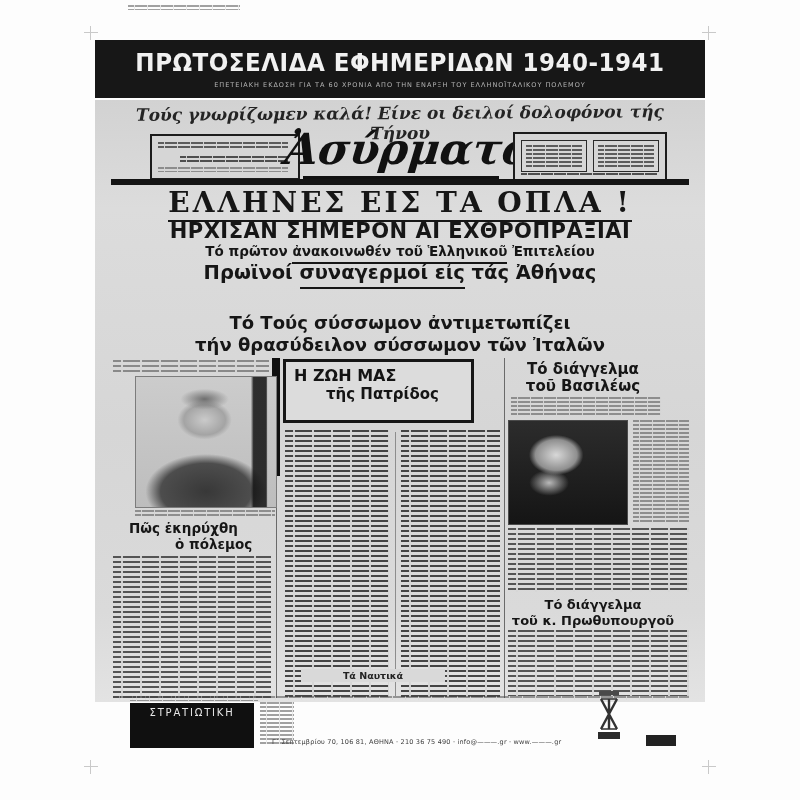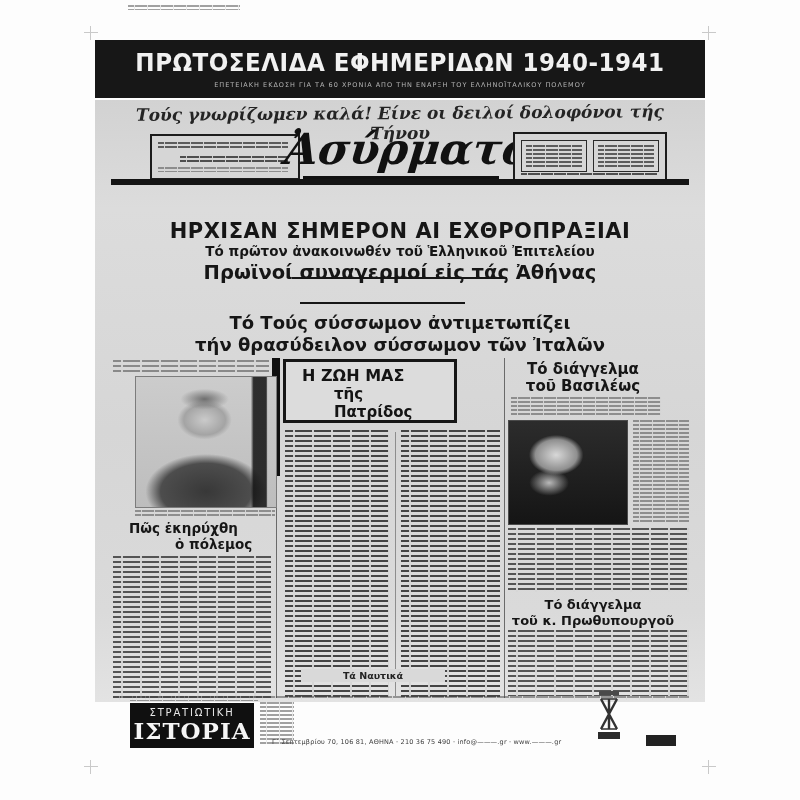--- a/index.html
+++ b/index.html
@@ -43,43 +43,43 @@
 
   .hline{position:absolute;left:10px;width:590px;text-align:center;color:#161616;}
   .h1{top:86px;font-family:"DejaVu Serif", serif;font-weight:bold;font-size:28px;letter-spacing:3px;}
   .h1 .u{border-bottom:2.5px solid #161616;padding-bottom:1px;}
   .h2{top:119px;font-weight:bold;font-size:21px;letter-spacing:.5px;}
   .s1{top:143px;font-weight:bold;font-size:13.5px;}
   .s2{top:161px;font-weight:bold;font-size:19.5px;}
   .s3{top:187px;font-weight:bold;font-size:18.5px;}
   .s4{top:212px;font-weight:bold;font-size:18px;}
   .s5{top:234px;font-weight:bold;font-size:18px;}
-  .useg{border-bottom:2px solid #161616;padding-bottom:18px;}
+  .useg{border-bottom:2px solid #161616;padding-bottom:3px;}
 
   
   .vbar-thick{position:absolute;left:177px;top:258px;width:8px;height:118px;background:#101010;}
   .vrule{position:absolute;width:1px;background:#6a6a6a;}
   .colrule{position:absolute;width:1px;background:#8d8d8d;}
 
   .photo-left{position:absolute;left:40px;top:276px;width:140px;height:130px;border:1px solid #7c7c7c;
     background:
       linear-gradient(90deg, rgba(0,0,0,0) 82%, rgba(18,18,18,.85) 84%, rgba(18,18,18,.85) 93%, rgba(0,0,0,0) 94%),
       radial-gradient(ellipse 24% 11% at 49% 17%, #6e6e6e, rgba(0,0,0,0) 72%),
       radial-gradient(ellipse 27% 21% at 49% 33%, #cacaca 0%, #a4a4a4 55%, rgba(0,0,0,0) 72%),
       radial-gradient(ellipse 54% 36% at 50% 88%, #383838 0%, #4d4d4d 60%, rgba(0,0,0,0) 80%),
       linear-gradient(180deg,#cccccc,#bdbdbd);}
   .photo-right{position:absolute;left:413px;top:320px;width:118px;height:103px;border:1px solid #4a4a4a;
     background:
       radial-gradient(ellipse 32% 27% at 40% 33%, #d8d8d8 0%, #8f8f8f 55%, rgba(0,0,0,0) 72%),
       radial-gradient(ellipse 24% 18% at 34% 60%, #b9b9b9 0%, rgba(0,0,0,0) 70%),
       linear-gradient(180deg,#2c2c2c,#151515);}
 
   .art-head{position:absolute;font-weight:bold;color:#161616;}
-  .life-box{position:absolute;left:188px;top:259px;width:174px;height:64px;border:3px solid #161616;
-            background:#dcdcdc;box-sizing:border-box;padding:4px 16px;color:#141414;}
+  .life-box{position:absolute;left:188px;top:259px;width:191px;height:64px;border:3px solid #161616;
+            background:#dcdcdc;box-sizing:border-box;padding:4px 8px;color:#141414;}
   .life-box .lb1{font-weight:bold;font-size:16px;}
   .life-box .lb2,.life-box .lb3{font-weight:bold;font-size:15px;margin-left:32px;line-height:1.2;}
   .navy-note{position:absolute;left:206px;top:569px;width:144px;text-align:center;background:#d9d9d9;
              font-weight:bold;font-size:9.5px;color:#222;padding:1px 0;}
 
   
   .logo-si{position:absolute;left:130px;top:703px;width:124px;height:45px;background:#101010;
            text-align:center;color:#fff;box-sizing:border-box;padding-top:4px;}
   .logo-si-top{font-size:10px;letter-spacing:1.8px;color:#e8e8e8;}
   .logo-si-main{font-family:"DejaVu Serif", serif;font-weight:bold;font-size:23px;letter-spacing:1px;
@@ -124,20 +124,23 @@
         <div class="pt fine" style="left:4px;top:4px;width:56px;height:22px;"></div>
       </div>
       <div class="mast-cell" style="left:78px;top:6px;width:64px;height:30px;">
         <div class="pt fine" style="left:4px;top:4px;width:56px;height:22px;"></div>
       </div>
       <div class="pt dense fine" style="left:6px;top:39px;width:136px;height:4px;"></div>
     </div>
 
     <div class="mast-bar"></div>
 
+    <div class="hline h1">
+      <span class="u">ΕΛΛΗΝΕΣ ΕΙΣ ΤΑ ΟΠΛΑ !</span>
+    </div>
     <div class="hline h2">ΗΡΧΙΣΑΝ ΣΗΜΕΡΟΝ ΑΙ ΕΧΘΡΟΠΡΑΞΙΑΙ</div>
 
     <div class="hline s1">
       <span>Τό πρῶτον </span><span class="useg">ἀνακοινωθέν τοῦ Ἑλληνικοῦ</span><span> Ἐπιτελείου</span>
     </div>
     <div class="hline s2">
       <span>Πρωϊνοί </span><span class="useg">συναγερμοί εἰς</span><span> τάς Ἀθήνας</span>
     </div>
     <div class="hline s4">Τό Τούς σύσσωμον ἀντιμετωπίζει</div>
     <div class="hline s5">τήν θρασύδειλον σύσσωμον τῶν Ἰταλῶν</div>
@@ -178,21 +181,20 @@
     </div>
     <div class="pt" style="left:413px;top:530px;width:181px;height:66px;"></div>
 
     <div class="pt light fine" style="left:18px;top:596px;width:576px;height:4px;"></div>
   </div>
 
   <div class="pt light fine" style="left:130px;top:696px;width:128px;height:5px;"></div>
 
   <div class="logo-si">
     <div class="logo-si-top">ΣΤΡΑΤΙΩΤΙΚΗ</div>
-    <div class="logo-si-main">ΙΣΤΟΡΙΑ</div>
   </div>
   <div class="pt light fine" style="left:260px;top:702px;width:34px;height:42px;"></div>
 
   <div class="fine-print">Γ΄ Σεπτεμβρίου 70, 106 81, ΑΘΗΝΑ · 210 36 75 490 · info@———.gr · www.———.gr</div>
   <div class="chip"></div>
 
   <svg class="emblem" viewBox="0 0 30 56">
     <rect x="5" y="1" width="20" height="4" fill="#4a4a4a"></rect>
     <path d="M7 9 L23 39 M23 9 L7 39 M15 9 V39" stroke="#333333" stroke-width="2.4" fill="none"></path>
     <path d="M7 9 H23 M7 39 H23" stroke="#333333" stroke-width="1.6"></path>

